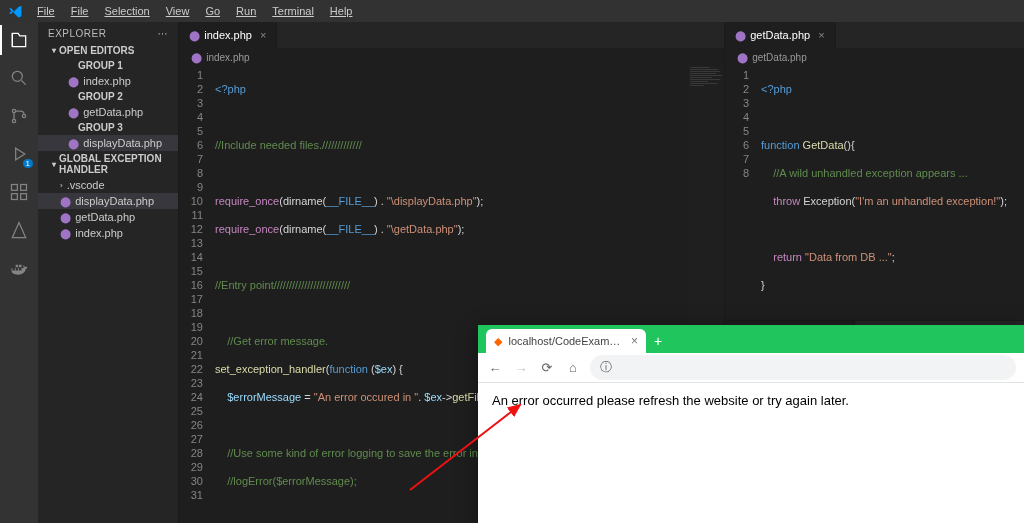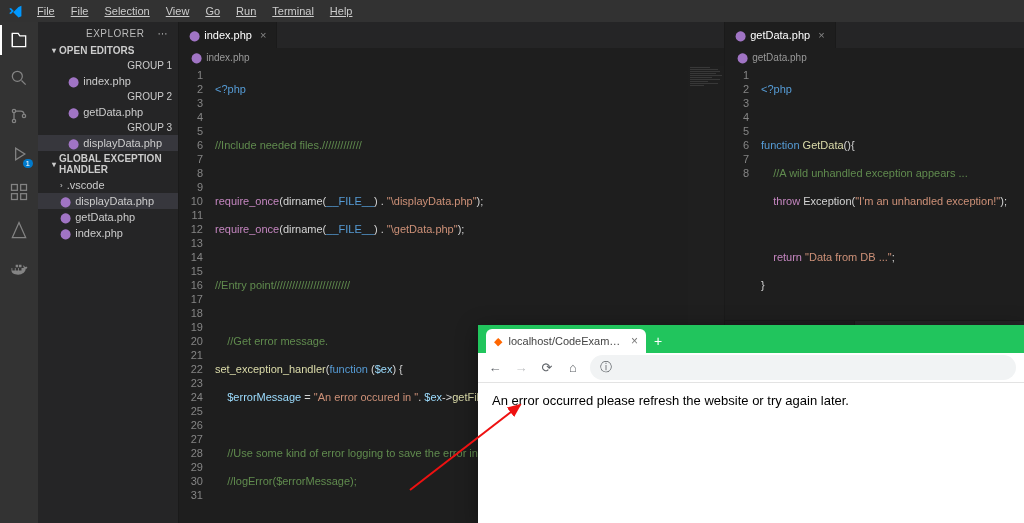--- a/index.html
+++ b/index.html
@@ -9,23 +9,23 @@
 .titlebar .menus { display:flex; gap:2px; }
 .titlebar .menus span { padding:3px 7px; cursor:default;text-decoration:underline; }
 .titlebar .title { flex:1; text-align:center; color:#999; font-size:11px; }
 .main { display:flex; height:501px; }
 .activitybar { width:38px; background:#333333; display:flex; flex-direction:column; align-items:center; padding-top:6px; gap:14px; }
 .activitybar .aicon { width:24px; height:24px; display:flex; align-items:center; justify-content:center; color:#848484; position:relative; }
 .activitybar .aicon.active { color:#fff; }
 .activitybar .aicon.active::before { content:""; position:absolute; left:-7px; top:-3px; bottom:-3px; width:2px; background:#fff; }
 .badge { position:absolute; bottom:-2px; right:-2px; background:#007acc; color:#fff; border-radius:8px; font-size:8px; padding:0 3px; }
 .sidebar { width:140px; background:#252526; font-size:11px; color:#ccc; overflow:hidden; }
-.sb-title { padding:6px 10px 4px; color:#bbb; font-size:10px; letter-spacing:.5px; display:flex; justify-content:space-between;margin-left:38px; }
+.sb-title { padding:6px 10px 4px; color:#bbb; font-size:10px; letter-spacing:.5px; display:flex; justify-content:space-between; }
 .sb-sect { padding:2px 6px 2px 14px; color:#ccc; font-size:10px; font-weight:600; display:flex; align-items:center; gap:3px; }
-.sb-grouplabel { padding:2px 6px 2px 40px; color:#ccc; font-size:10px; font-weight:400;text-align:right; }
+.sb-grouplabel { padding:2px 6px 2px 40px; color:#ccc; font-size:10px; font-weight:700; }
 .sb-item { padding:2px 6px 2px 30px; color:#ccc; font-size:11px; display:flex; align-items:center; gap:4px; }
 .sb-item.ind2 { padding-left:22px; }
 .sb-item.sel { background:#37373d; }
 .php-icon { color:#a074c4; font-size:10px; }
 .chev { font-size:8px; color:#ccc; }
 .edcol { flex:1; display:flex; flex-direction:column; border-left:1px solid #1a1a1a; min-width:0; }
 .edcol.right { flex:0 0 300px; }
 .tabbar { height:26px; background:#252526; display:flex; align-items:flex-end; }
 .tab { height:26px; padding:0 10px; background:#2d2d2d; color:#969696; font-size:11px; display:flex; align-items:center; gap:4px; border-right:1px solid #1a1a1a; }
 .tab.active { background:#1e1e1e; color:#fff; }

